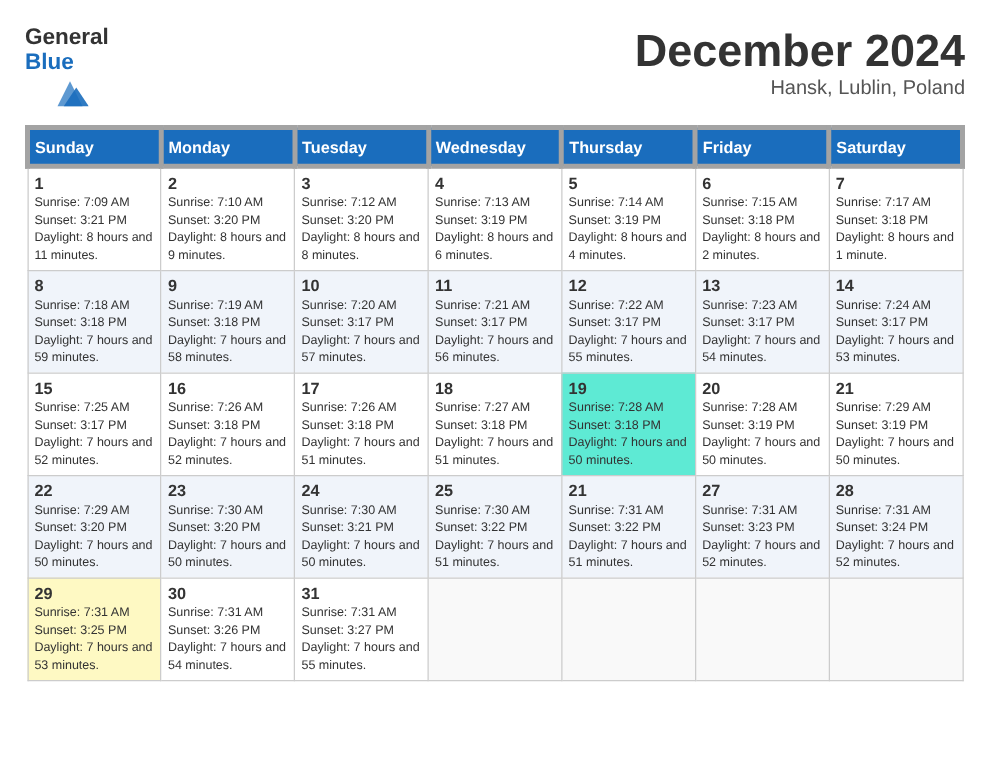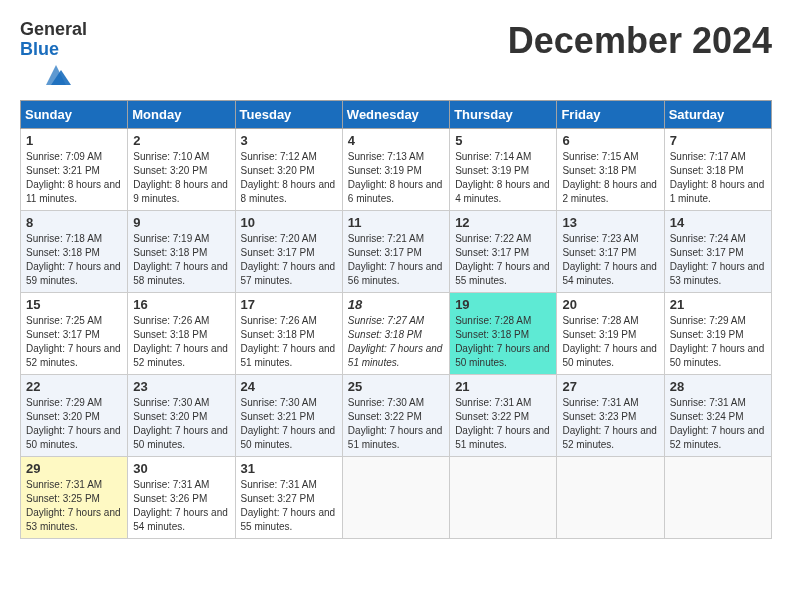--- a/index.html
+++ b/index.html
@@ -57,21 +57,21 @@
       width: 100%;
       border-collapse: collapse;
       border: 1px solid #ccc;
     }
     .calendar th {
       background: #1a6dbd;
       color: #fff;
       padding: 6px 4px;
       font-size: 13px;
       text-align: left;
-      border: 1px solid #a3a3a3;
+      border: 4px solid #a3a3a3;
     }
     .calendar td {
       vertical-align: top;
       padding: 4px 5px;
       border: 1px solid #ccc;
       font-size: 10.5px;
       color: #333;
       width: calc(100% / 7);
       background: #fff;
     }
@@ -105,20 +105,21 @@
       <span class="logo-general">General</span>
       <span class="logo-blue">Blue</span>
     </div>
     <svg class="logo-icon" viewBox="0 0 30 30" xmlns="http://www.w3.org/2000/svg">
       <polygon points="5,25 15,5 25,25" fill="#1a6dbd" opacity="0.7"></polygon>
       <polygon points="10,25 20,10 30,25" fill="#1a6dbd" opacity="0.9"></polygon>
     </svg>
   </div>
   <div class="title-area">
     <div class="month-title">December 2024</div>
+    <div class="location-title">Hansk, Lublin, Poland</div>
   </div>
 </div>
 
 <table class="calendar">
   <thead>
     <tr>
 
     <th>Sunday</th>
         <th>Monday</th>
         <th>Tuesday</th>
@@ -195,21 +196,21 @@
           <div class="day-info">Sunrise: 7:25 AM<br>Sunset: 3:17 PM<br>Daylight: 7 hours and 52 minutes.</div>
         </td>
         <td style="background: rgb(255, 255, 255); margin-top: 24px;">
           <span class="day-number">16</span>
           <div class="day-info">Sunrise: 7:26 AM<br>Sunset: 3:18 PM<br>Daylight: 7 hours and 52 minutes.</div>
         </td>
         <td style="background: rgb(255, 255, 255);">
           <span class="day-number">17</span>
           <div class="day-info">Sunrise: 7:26 AM<br>Sunset: 3:18 PM<br>Daylight: 7 hours and 51 minutes.</div>
         </td>
-        <td style="background: rgb(255, 255, 255); font-style: italic;">
+        <td style="background: rgb(255, 255, 255);">
           <span class="day-number">18</span>
           <div class="day-info">Sunrise: 7:27 AM<br>Sunset: 3:18 PM<br>Daylight: 7 hours and 51 minutes.</div>
         </td>
         <td style="background: #5eead4;">
           <span class="day-number">19</span>
           <div class="day-info">Sunrise: 7:28 AM<br>Sunset: 3:18 PM<br>Daylight: 7 hours and 50 minutes.</div>
         </td>
         <td style="background: rgb(255, 255, 255);">
           <span class="day-number">20</span>
           <div class="day-info">Sunrise: 7:28 AM<br>Sunset: 3:19 PM<br>Daylight: 7 hours and 50 minutes.</div>

